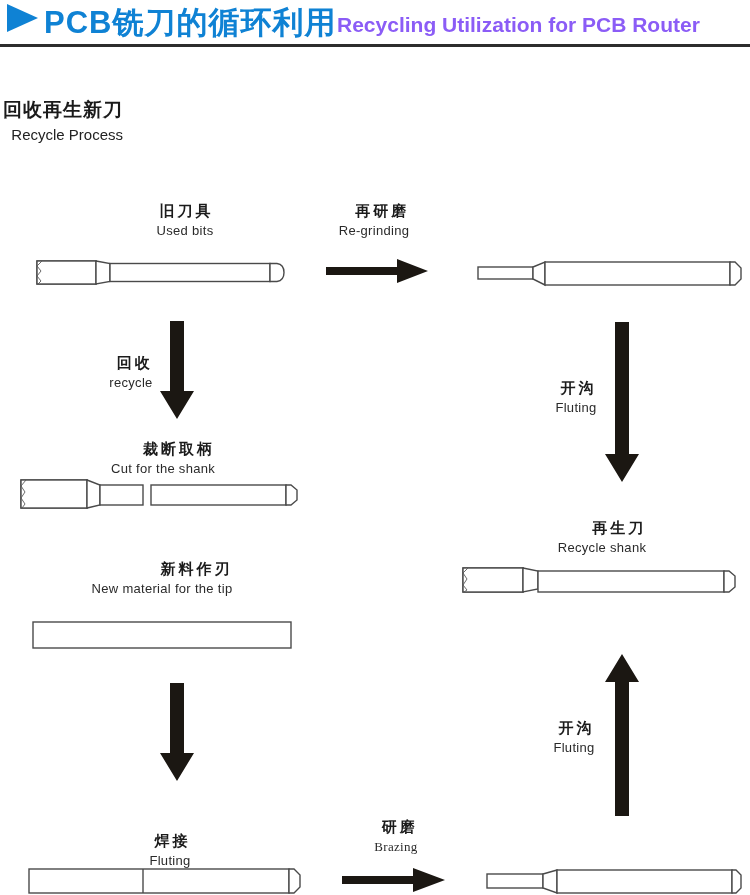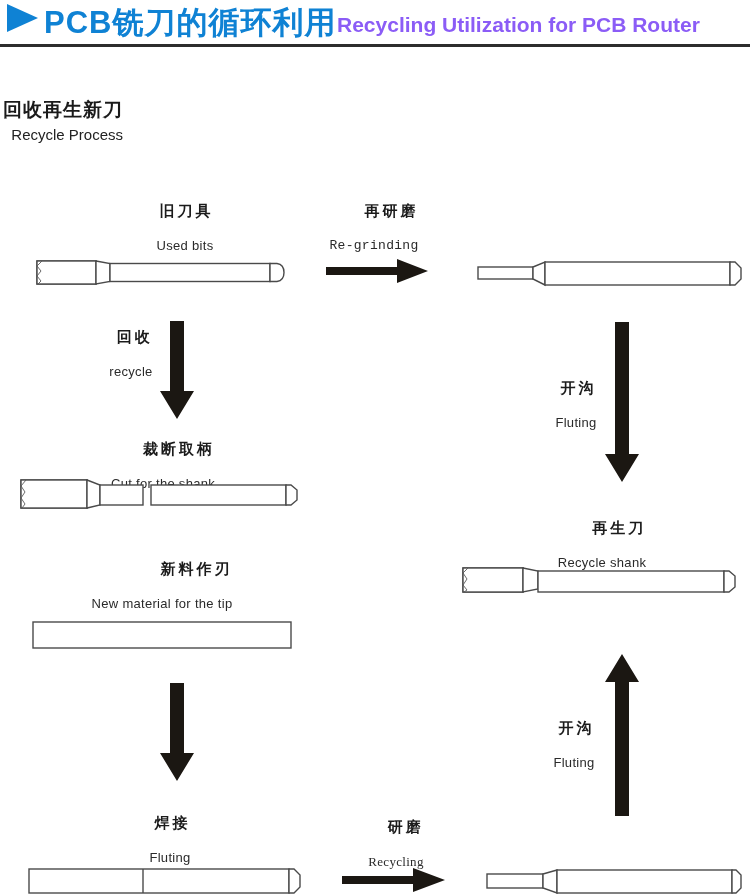--- a/index.html
+++ b/index.html
@@ -17,21 +17,21 @@
             font-size:21px;font-weight:bold;color:#8b5cf6;white-space:nowrap;}
   .rule{position:absolute;left:0;top:44px;width:750px;height:3px;background:#2d2d2d;}
 
   .section{position:absolute;left:3px;top:97px;text-align:right;}
   .section .zh{font-size:19px;font-weight:bold;letter-spacing:1px;}
   .section .en{font-size:15px;margin-top:3px;color:#222;}
 
   
   .steplabel{position:absolute;text-align:right;transform:translateX(-50%);white-space:nowrap;}
   .steplabel .zh{font-size:15px;font-weight:bold;letter-spacing:3px;color:#1b1b1b;}
-  .steplabel .en{font-size:13px;margin-top:17px;color:#2a2a2a;letter-spacing:.3px;}
+  .steplabel .en{font-size:13px;margin-top:2px;color:#2a2a2a;letter-spacing:.3px;}
 
   
   .arrow,.bit{position:absolute;display:block;}
   .arrow polygon{fill:#1b1712;}
   .bit path,.bit rect,.bit line,.bit polygon{stroke:#4a4a4a;stroke-width:1.4;fill:#fff;}
   .bit .hatch{fill:none;stroke:#5a5a5a;stroke-width:.9;}
 </style>
 </head>
 <body>
 
@@ -44,25 +44,25 @@
 
   <div class="section">
     <div class="zh">回收再生新刀</div>
     <div class="en">Recycle Process</div>
   </div>
 
   <div class="steplabel" style="left:185px;top:202px;">
     <div class="zh">旧刀具</div>
     <div class="en">Used bits</div>
   </div>
-  <div class="steplabel" style="left:374px;top:202px;font-family:Liberation Mono, monospace;">
+  <div class="steplabel" style="left:374px;top:202px;">
     <div class="zh">再研磨</div>
     <div class="en">Re-grinding</div>
   </div>
-  <div class="steplabel" style="left:131px;top:328px;">
+  <div class="steplabel" style="left:131px;top:354px;">
     <div class="zh">回收</div>
     <div class="en">recycle</div>
   </div>
   <div class="steplabel" style="left:576px;top:379px;">
     <div class="zh">开沟</div>
     <div class="en">Fluting</div>
   </div>
   <div class="steplabel" style="left:162px;top:560px;">
     <div class="zh">新料作刃</div>
     <div class="en">New material for the tip</div>
@@ -72,27 +72,27 @@
     <div class="en">Cut for the shank</div>
   </div>
   <div class="steplabel" style="left:602px;top:519px;">
     <div class="zh">再生刀</div>
     <div class="en">Recycle shank</div>
   </div>
   <div class="steplabel" style="left:574px;top:719px;">
     <div class="zh">开沟</div>
     <div class="en">Fluting</div>
   </div>
-  <div class="steplabel" style="left:170px;top:814px;">
+  <div class="steplabel" style="left:170px;top:832px;">
     <div class="zh">焊接</div>
     <div class="en">Fluting</div>
   </div>
   <div class="steplabel" style="left:396px;top:818px;font-family:Liberation Serif, serif;">
     <div class="zh">研磨</div>
-    <div class="en">Recycling</div>
+    <div class="en">Brazing</div>
   </div>
 
   <svg class="arrow" style="left:325px;top:256px;" width="105" height="30" viewBox="0 0 105 30">
     <polygon points="1,11 72,11 72,3 103,15 72,27 72,19 1,19"></polygon>
   </svg>
   <svg class="arrow" style="left:159px;top:321px;" width="37" height="100" viewBox="0 0 37 100">
     <polygon points="11,0 25,0 25,70 35,70 18,98 1,70 11,70"></polygon>
   </svg>
   <svg class="arrow" style="left:604px;top:322px;" width="37" height="162" viewBox="0 0 37 162">
     <polygon points="11,0 25,0 25,132 35,132 18,160 1,132 11,132"></polygon>

